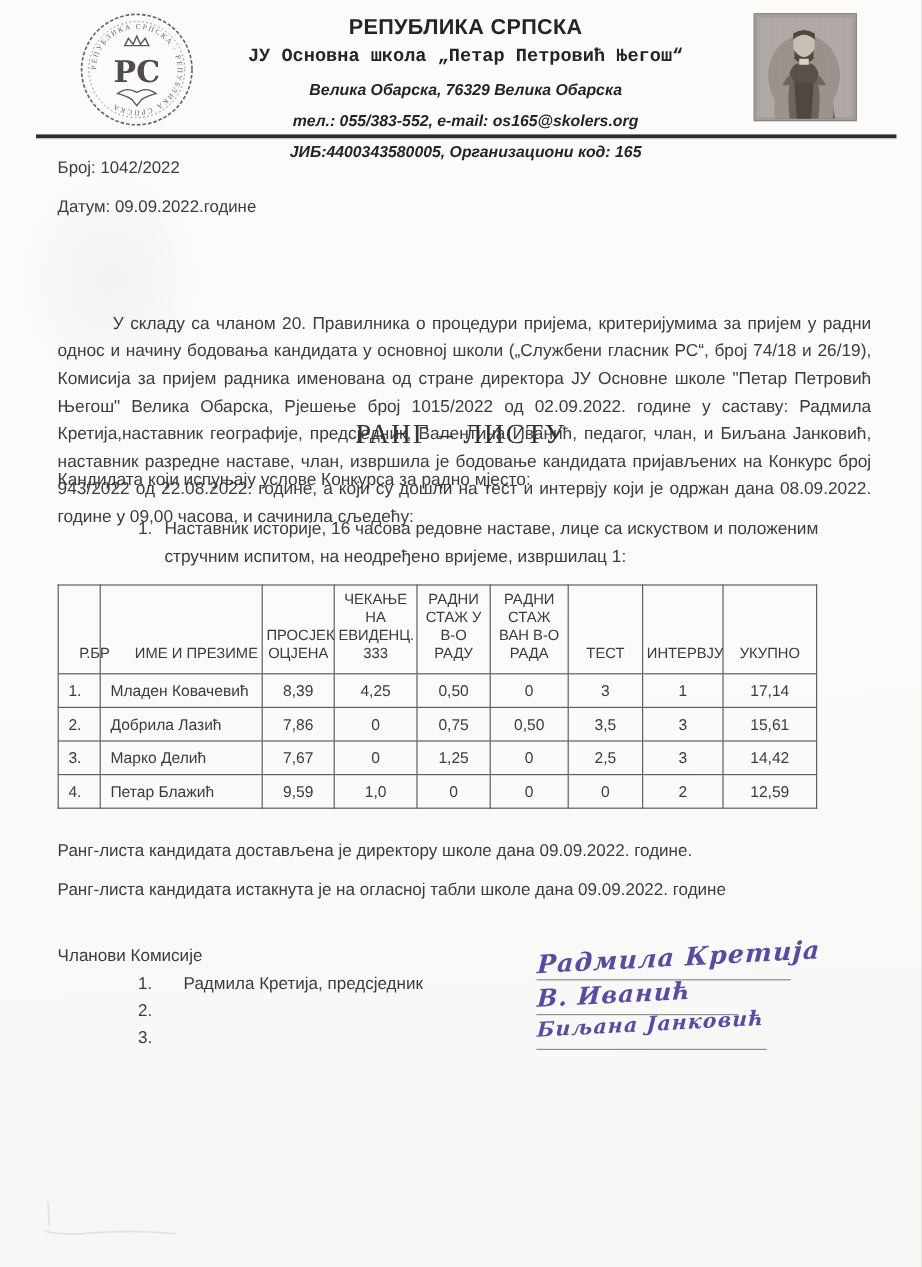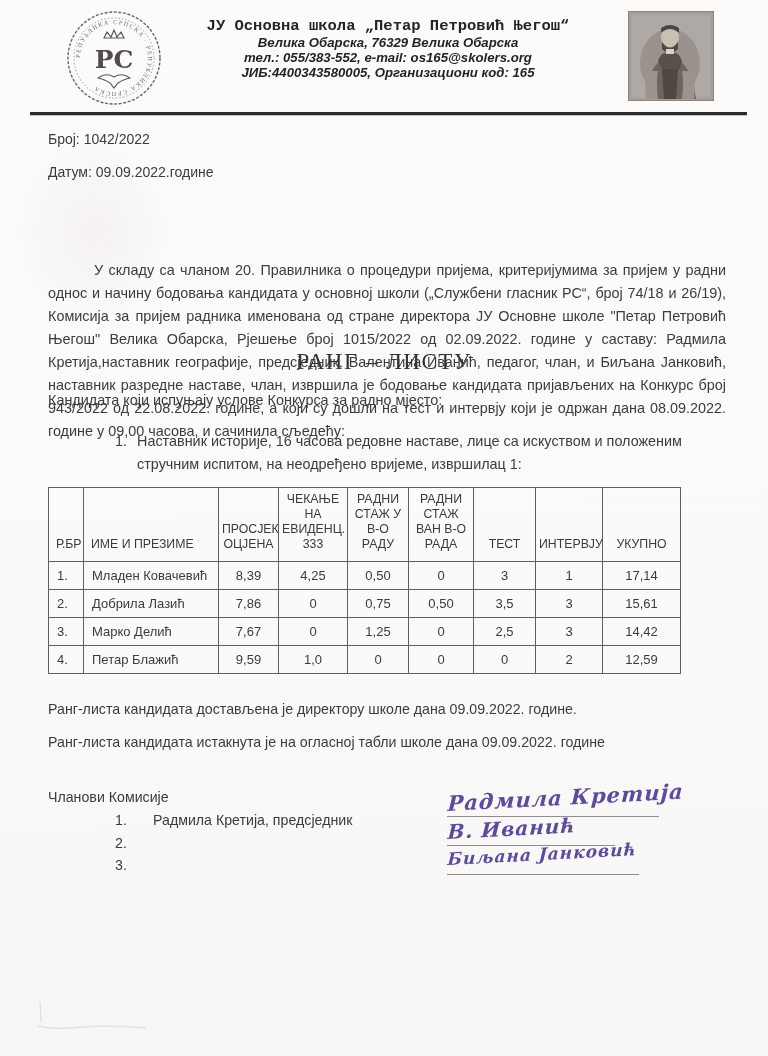--- a/index.html
+++ b/index.html
@@ -14,21 +14,21 @@
       linear-gradient(178deg, #fcfbf9 0%, #fbfaf8 60%, #f7f6f4 100%);
     font-family: "Liberation Sans", sans-serif;
     color: #3c3c3e;
     overflow: hidden;
   }
   
   .seal { position: absolute; left: 64px; top: 6px; width: 100px; height: 104px; }
   .head-text { position: absolute; left: 178px; top: 12px; width: 420px; text-align: center; color: #242426; }
   .h-line1 { font-size: 18px; font-weight: bold; letter-spacing: .3px; }
   .h-line2 { font-size: 15.5px; font-weight: bold; margin-top: 5px; font-family: Liberation Mono, monospace; }
-  .h-ital  { font-size: 13.2px; font-weight: bold; font-style: italic; margin-top: 0; }
+  .h-ital  { font-size: 13.2px; font-weight: bold; font-style: italic; margin-top: 11px; }
   .email   { }
   .portrait { position: absolute; left: 628px; top: 11px; width: 86px; height: 90px; }
   .rule {
     position: absolute; left: 30px; top: 112px; width: 717px; height: 3.4px;
     background: #2e2d2e; box-shadow: 0 1px 0 rgba(90,80,90,.35);
   }
   
   .doc-number { position: absolute; left: 48px; top: 131px; font-size: 14px; }
   .doc-date   { position: absolute; left: 48px; top: 164px; font-size: 14px; }
   
@@ -52,21 +52,21 @@
   table.rank {
     position: absolute; left: 48px; top: 487px; width: 632px;
     border-collapse: collapse; table-layout: fixed;
     font-size: 13px; color: #3b3b3d;
   }
   table.rank th, table.rank td { border: 1px solid #5f5e60; }
   table.rank th {
     height: 74px; vertical-align: bottom; padding: 3px 3px 9px 3px;
     font-weight: normal; font-size: 12.3px; line-height: 15px; text-align: center;
   }
-  table.rank th.left { text-align: left; padding-left: 7px; }
+  table.rank th.left { text-align: right; padding-left: 17px; }
   table.rank th.nowrap { white-space: nowrap; }
   table.rank td { height: 28px; text-align: center; padding: 2px 3px; }
   table.rank td.left { text-align: left; padding-left: 8px; }
   col.c1 { width: 35px; }  col.c2 { width: 135px; } col.c3 { width: 60px; }
   col.c4 { width: 69px; }  col.c5 { width: 61px; }  col.c6 { width: 65px; }
   col.c7 { width: 62px; }  col.c8 { width: 67px; }  col.c9 { width: 78px; }
   
   .delivered { position: absolute; left: 48px; top: 701px; font-size: 14.2px; }
   .posted    { position: absolute; left: 48px; top: 734px; font-size: 14.2px; }
   .commission-title { position: absolute; left: 48px; top: 789px; font-size: 14.2px; }
@@ -102,20 +102,21 @@
     </defs>
     <text font-size="6.2" fill="#6f6a6d" letter-spacing="1.4" font-family="Liberation Serif, serif">
       <textPath href="#ringPath">РЕПУБЛИКА СРПСКА · РЕПУБЛИКА СРПСКА</textPath>
     </text>
     <path d="M40 32 L43 26 L47 31 L50 24 L53 31 L57 26 L60 32 Z" fill="none" stroke="#5c585a" stroke-width="1.2"></path>
     <text x="50" y="62" text-anchor="middle" font-family="DejaVu Serif, serif" font-weight="bold" font-size="25" fill="#504c4e">РС</text>
     <path d="M34 72 Q42 66 50 71 Q58 66 66 72 Q58 74 54 77 L50 82 L46 77 Q42 74 34 72 Z" fill="none" stroke="#5c585a" stroke-width="1.1"></path>
   </svg>
 
   <div class="head-text">
+    <div class="h-line1">РЕПУБЛИКА СРПСКА</div>
     <div class="h-line2">ЈУ Основна школа „Петар Петровић Његош“</div>
     <div class="h-ital">Велика Обарска, 76329 Велика Обарска</div>
     <div class="h-ital"><span>тел.: 055/383-552, e-mail: </span><span class="email">os165@skolers.org</span></div>
     <div class="h-ital">ЈИБ:4400343580005, Организациони код: 165</div>
   </div>
 
   <svg class="portrait" viewBox="0 0 86 90">
     <defs>
       <pattern id="hatch" width="4" height="4" patternUnits="userSpaceOnUse">
         <rect width="4" height="4" fill="#b7b1ad"></rect>

